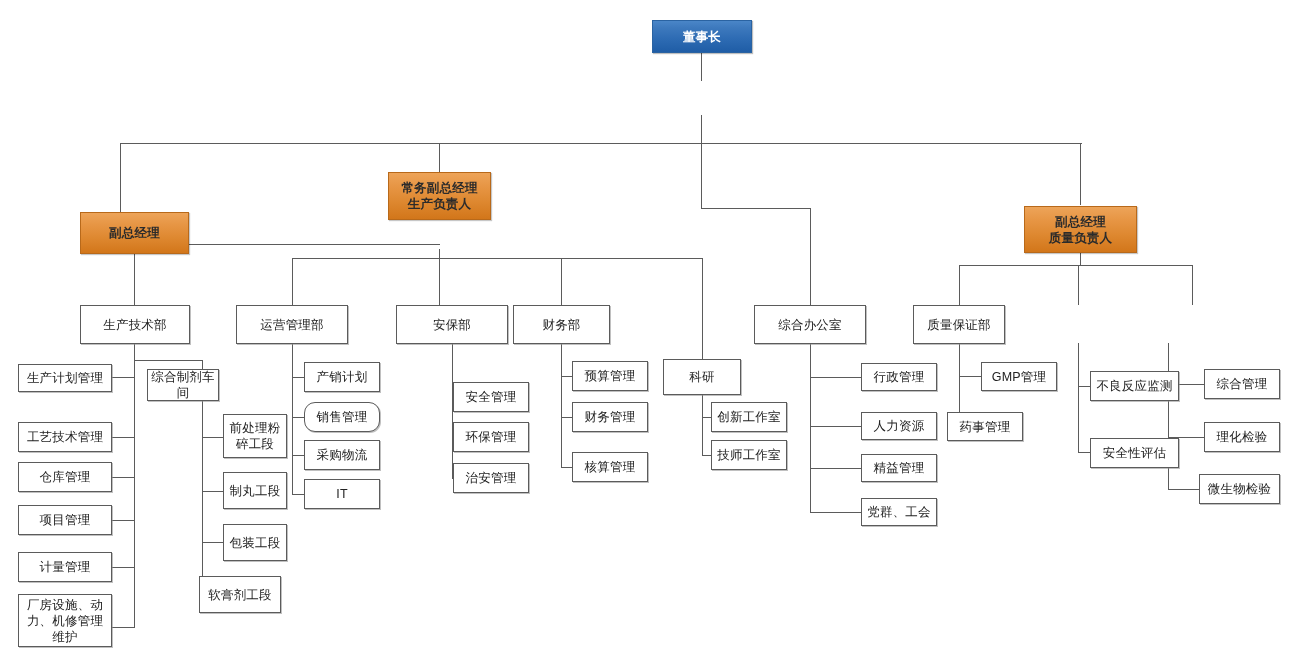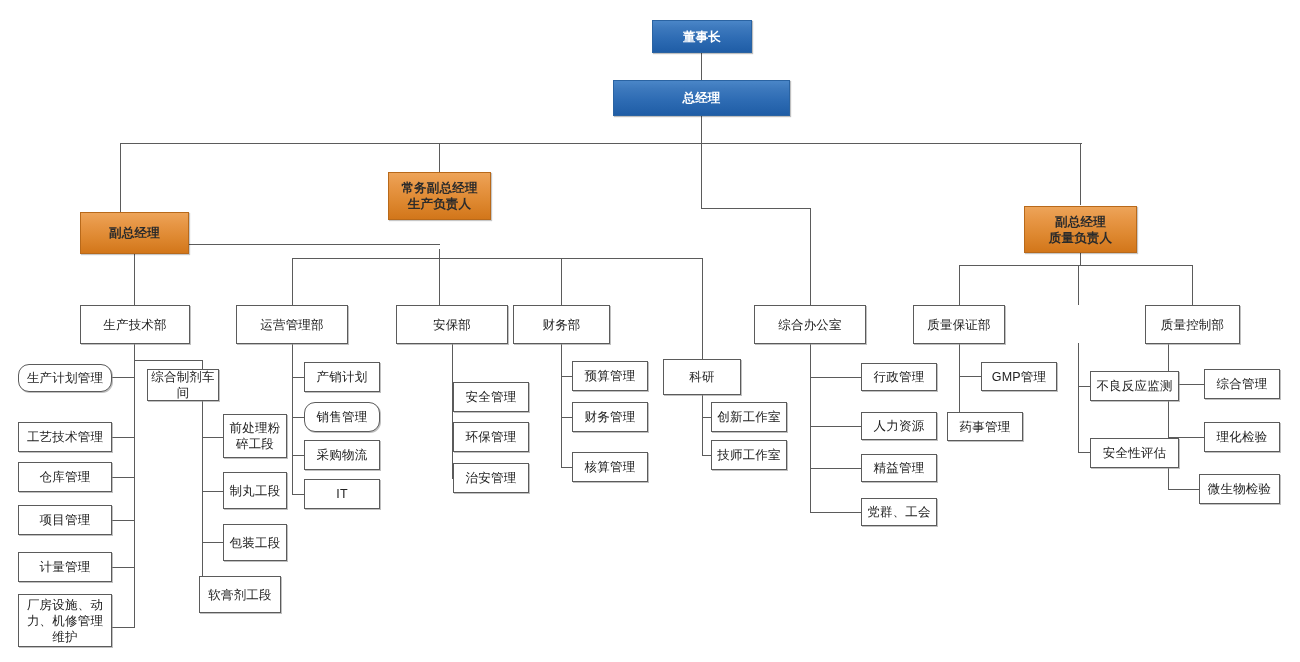--- a/index.html
+++ b/index.html
@@ -136,38 +136,36 @@
   <div class="ln lnv" style="left:1078px;top:343px;height:110px;"></div>
   <div class="ln lnh" style="left:1078px;top:386px;width:13px;"></div>
   <div class="ln lnh" style="left:1078px;top:452px;width:13px;"></div>
 
   <div class="ln lnv" style="left:1168px;top:343px;height:147px;"></div>
   <div class="ln lnh" style="left:1168px;top:384px;width:37px;"></div>
   <div class="ln lnh" style="left:1168px;top:437px;width:37px;"></div>
   <div class="ln lnh" style="left:1168px;top:489px;width:37px;"></div>
 
   <div class="node blue" style="left:652px;top:20px;width:100px;height:33px;">董事长</div>
-  <div class="node blue" style="left:613px;top:80px;width:177px;height:36px;">总经理</div>
 
   <div class="node orange" style="left:80px;top:212px;width:109px;height:42px;">副总经理</div>
   <div class="node orange" style="left:388px;top:172px;width:103px;height:48px;">常务副总经理
 生产负责人</div>
   <div class="node orange" style="left:1024px;top:206px;width:113px;height:47px;">副总经理
 质量负责人</div>
 
   <div class="node plain" style="left:80px;top:305px;width:110px;height:39px;">生产技术部</div>
   <div class="node plain" style="left:236px;top:305px;width:112px;height:39px;">运营管理部</div>
   <div class="node plain" style="left:396px;top:305px;width:112px;height:39px;">安保部</div>
   <div class="node plain" style="left:513px;top:305px;width:97px;height:39px;">财务部</div>
   <div class="node plain" style="left:663px;top:359px;width:78px;height:36px;">科研</div>
   <div class="node plain" style="left:754px;top:305px;width:112px;height:39px;">综合办公室</div>
   <div class="node plain" style="left:913px;top:305px;width:92px;height:39px;">质量保证部</div>
-  <div class="node plain" style="left:1145px;top:305px;width:95px;height:39px;">质量控制部</div>
-
-  <div class="node plain" style="left:18px;top:364px;width:94px;height:28px;border-radius:11px;">生产计划管理</div>
+
+  <div class="node plain" style="left:18px;top:364px;width:94px;height:28px;">生产计划管理</div>
   <div class="node plain" style="left:18px;top:422px;width:94px;height:30px;">工艺技术管理</div>
   <div class="node plain" style="left:18px;top:462px;width:94px;height:30px;">仓库管理</div>
   <div class="node plain" style="left:18px;top:505px;width:94px;height:30px;">项目管理</div>
   <div class="node plain" style="left:18px;top:552px;width:94px;height:30px;">计量管理</div>
   <div class="node plain" style="left:18px;top:594px;width:94px;height:53px;">厂房设施、动
 力、机修管理
 维护</div>
 
   <div class="node plain" style="left:147px;top:369px;width:72px;height:32px;">综合制剂车间</div>
   <div class="node plain" style="left:223px;top:414px;width:64px;height:44px;">前处理粉

